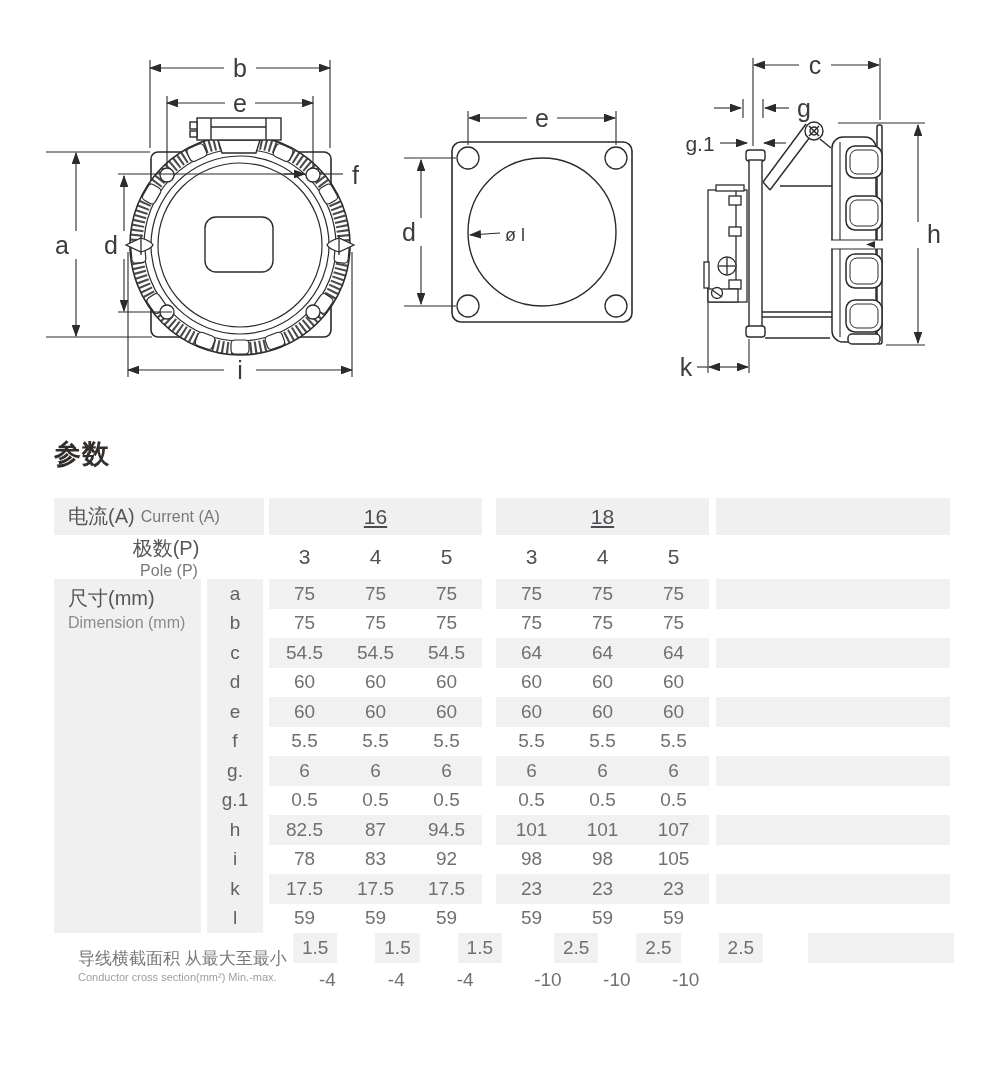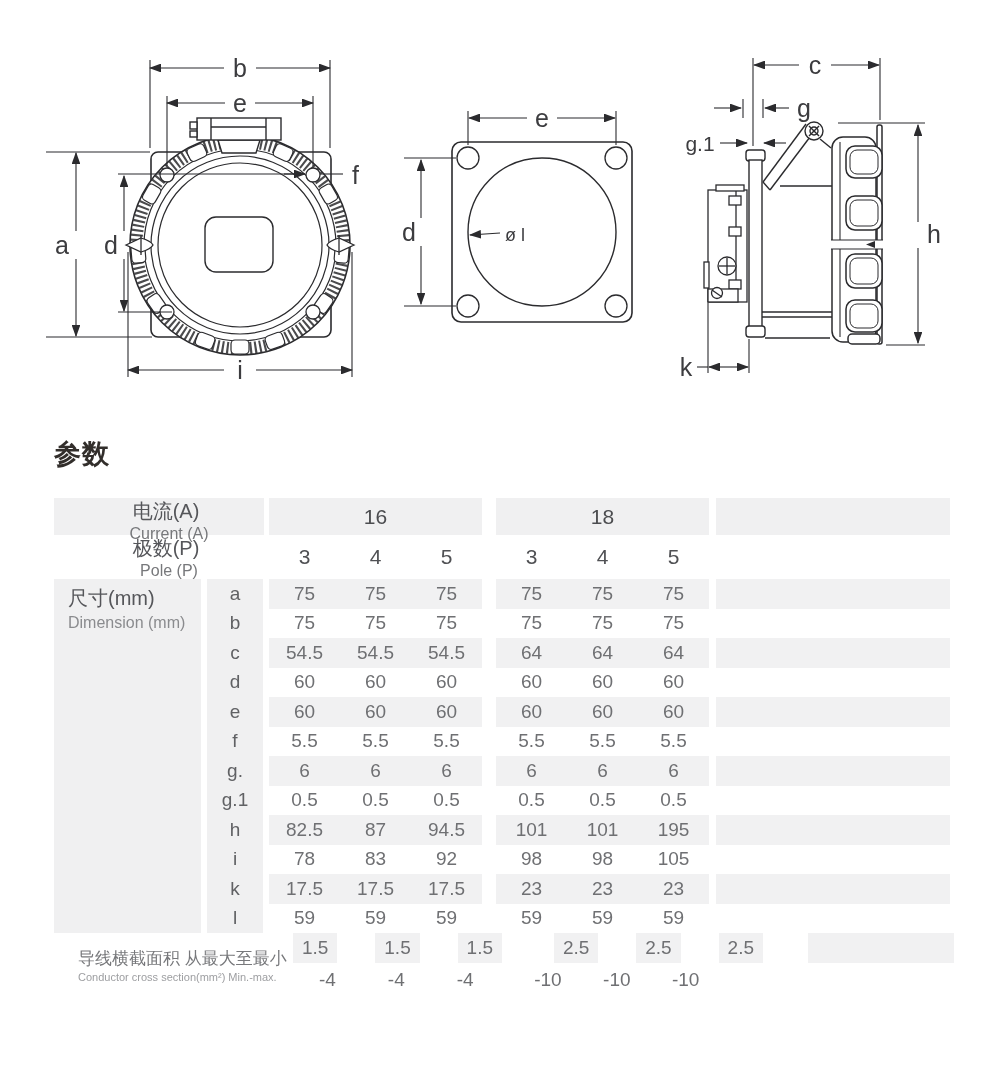--- a/index.html
+++ b/index.html
@@ -16,22 +16,22 @@
 
   .trow{display:flex;align-items:stretch;}
   .cell{display:flex;align-items:center;justify-content:center;}
   .v{width:71px;}
   .g14{margin-right:14px;}
   .g7{margin-right:7px;}
   .cr{width:234px;}
   .striped .v,.striped .cr{background:#f1f1f2;}
 
   .row-current{height:37px;}
-  .row-current .hlabel{width:196px;padding-left:14px;background:#f0f0f1;justify-content:flex-start;margin-right:5px;flex-direction:column;}
-  .hgroup{width:213px;background:#f0f0f1;font-size:21px;color:#4c4d50;}
+  .row-current .hlabel{width:196px;padding-left:14px;background:#f0f0f1;justify-content:flex-start;margin-right:5px;}
+  .hgroup{width:213px;background:#f0f0f1;font-size:21px;color:#4c4d50;text-decoration:underline;}
   .row-current .cr{background:#f0f0f1;}
   .cnl{font-size:20px;color:#55565a;}
   .enl{font-size:16px;color:#77787b;margin-left:6px;}
 
   .row-pole{height:44px;}
   .row-pole .hlabel{width:196px;padding-left:14px;justify-content:flex-start;margin-right:5px;flex-direction:column;}
   .row-pole .v{font-size:21px;color:#505154;}
 
   .dim-block{position:relative;padding-left:153px;}
   .dim-label{position:absolute;left:0;top:0;width:147px;height:100%;background:#f0f0f1;
@@ -390,21 +390,21 @@
         <div class="cell cr"></div>
       </div>
 
       <div class="drow striped">
         <div class="cell letter">h</div>
         <div class="cell v">82.5</div>
         <div class="cell v">87</div>
         <div class="cell v g14">94.5</div>
         <div class="cell v">101</div>
         <div class="cell v">101</div>
-        <div class="cell v g7">195</div>
+        <div class="cell v g7">107</div>
         <div class="cell cr"></div>
       </div>
 
       <div class="drow">
         <div class="cell letter">i</div>
         <div class="cell v">78</div>
         <div class="cell v">83</div>
         <div class="cell v g14">92</div>
         <div class="cell v">98</div>
         <div class="cell v">98</div>

